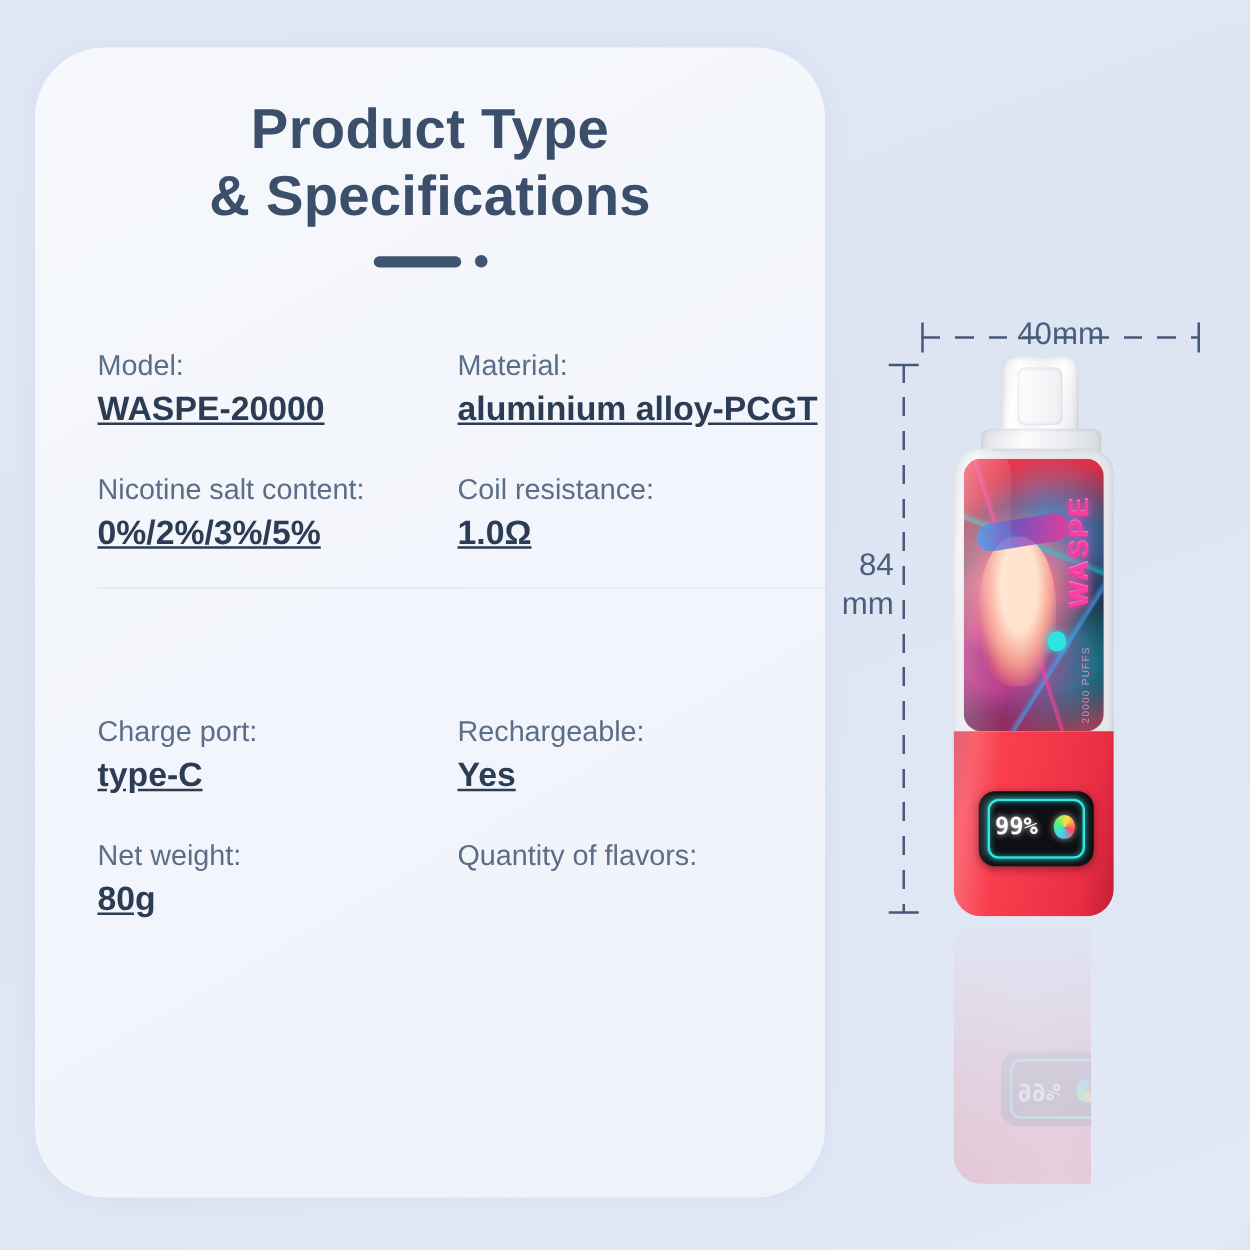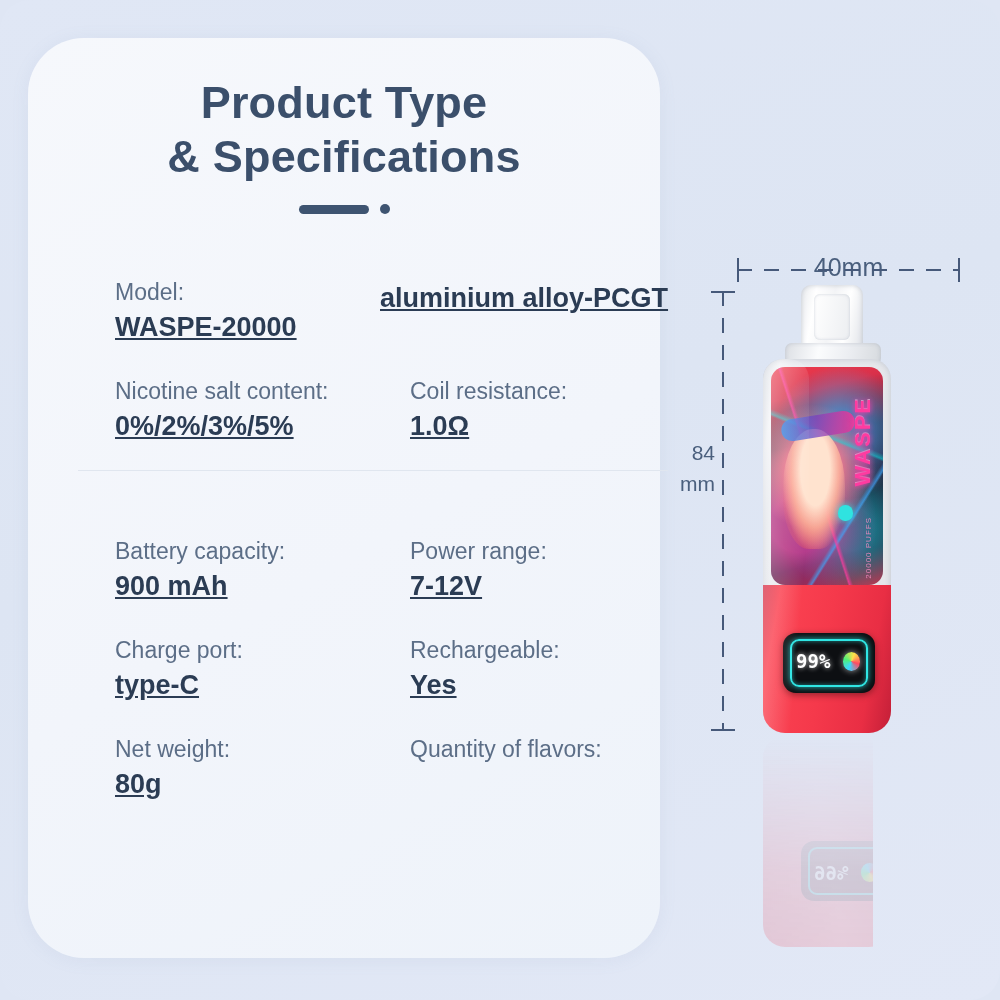--- a/index.html
+++ b/index.html
@@ -23,21 +23,21 @@
     color:#3b4f6b;font-size:45px;line-height:54px;font-weight:700;
     letter-spacing:.2px;
   }
   .title-deco{margin-top:20px;display:flex;justify-content:center;align-items:center;gap:11px;}
   .deco-bar{width:70px;height:9px;border-radius:5px;background:#3e5471;}
   .deco-dot{width:10px;height:10px;border-radius:50%;background:#3e5471;}
 
   
   .specs{position:absolute;left:50px;top:240px;width:590px;}
   .srow{display:flex;}
-  .scell{width:288px;margin-left:37px;}
+  .scell{width:288px;}
   .slabel{
     color:#5c6e87;font-size:23px;line-height:29px;font-weight:400;
     white-space:nowrap;
   }
   .svalue{
     color:#2b3c54;font-size:27px;line-height:32px;font-weight:700;
     white-space:nowrap;margin-top:4px;text-decoration:underline;
   }
   .gap-a{height:34px;}
   .divider{
@@ -57,21 +57,21 @@
   .dim-h-capR{position:absolute;left:958px;top:258px;width:2px;height:24px;background:#46597a;}
 
   .dim-v{
     position:absolute;left:722px;top:291px;width:2px;height:440px;
     background:repeating-linear-gradient(to bottom,#46597a 0 15px,transparent 15px 27px);
   }
   .dim-v-capT{position:absolute;left:711px;top:291px;width:24px;height:2px;background:#46597a;}
   .dim-v-capB{position:absolute;left:711px;top:729px;width:24px;height:2px;background:#46597a;}
   .dim-side-label{
     position:absolute;left:655px;top:437px;width:60px;text-align:right;
-    color:#4a5f7d;font-size:21px;line-height:31px;
+    color:#4a5f7d;font-size:25px;line-height:31px;
   }
 
   
   .device{position:absolute;left:745px;top:285px;width:128px;height:448px;}
 
   .mouthpiece{
     position:absolute;left:56px;top:0;width:62px;height:66px;
     border-radius:10px 10px 6px 6px;
     background:linear-gradient(100deg,#e9ebee 0%,#ffffff 22%,#f3f4f6 48%,#ffffff 70%,#dfe2e7 100%);
     box-shadow:inset 0 0 5px rgba(150,160,175,.5);
@@ -223,20 +223,21 @@
     </div>
 
     <div class="specs">
 
       <div class="srow">
         <div class="scell">
           <div class="slabel">Model:</div>
           <div class="svalue">WASPE-20000</div>
         </div>
         <div class="scell">
+          <div class="slabel">Material:</div>
           <div class="svalue">aluminium alloy-PCGT</div>
         </div>
       </div>
 
       <div class="gap-a"></div>
 
       <div class="srow">
         <div class="scell">
           <div class="slabel">Nicotine salt content:</div>
           <div class="svalue">0%/2%/3%/5%</div>
@@ -246,30 +247,20 @@
           <div class="svalue">1.0Ω</div>
         </div>
       </div>
 
       <div class="divider"></div>
       <div class="gap-b"></div>
 
 
       <div class="gap-a"></div>
 
-      <div class="srow">
-        <div class="scell">
-          <div class="slabel">Battery capacity:</div>
-          <div class="svalue">900 mAh</div>
-        </div>
-        <div class="scell">
-          <div class="slabel">Power range:</div>
-          <div class="svalue">7-12V</div>
-        </div>
-      </div>
 
       <div class="gap-a"></div>
 
       <div class="srow">
         <div class="scell">
           <div class="slabel">Charge port:</div>
           <div class="svalue">type-C</div>
         </div>
         <div class="scell">
           <div class="slabel">Rechargeable:</div>

